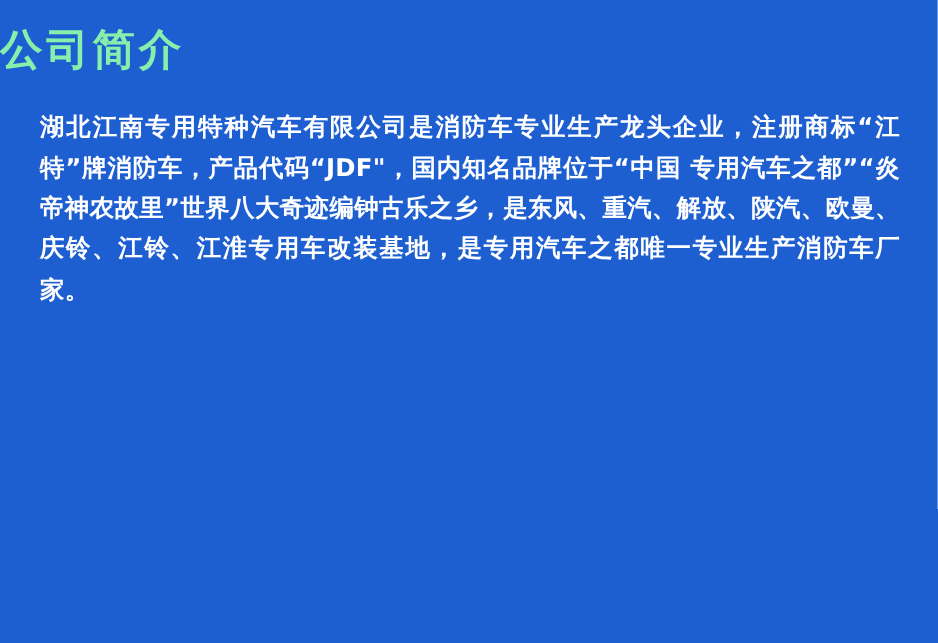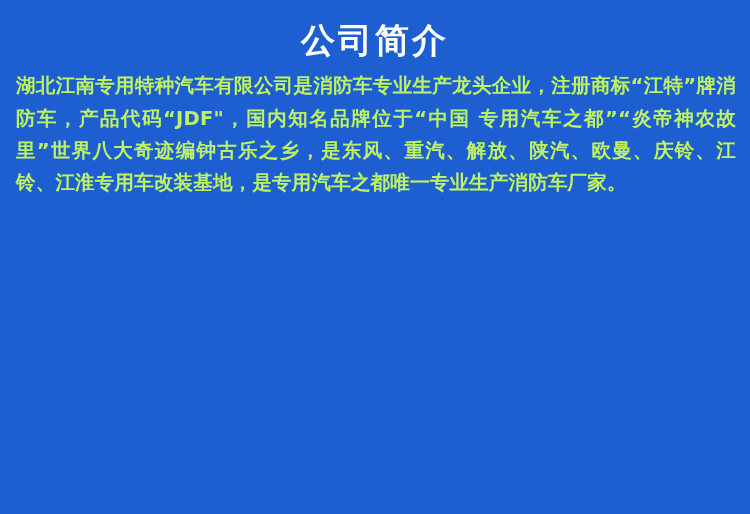--- a/index.html
+++ b/index.html
@@ -14,41 +14,40 @@
   }
   .page {
     position: relative;
     width: 750px;
     height: 514px;
     background: #1d5fd0;
     box-sizing: border-box;
     overflow: hidden;
   }
   .title {
-    text-align: center;
-    color: #ffffff;
+    color: #86efac;
     font-size: 34px;
     font-weight: bold;
     letter-spacing: 3px;
     padding-top: 18px;
     padding-bottom: 8px;
     line-height: 1.3;
   }
   .body-wrap {
     padding: 0 14px 0 16px;
   }
   .para {
-    color: #bef264;
+    color: #ffffff;
     font-size: 19.5px;
     font-weight: bold;
     line-height: 1.66;
     letter-spacing: 0.2px;
     text-align: justify;
     text-justify: inter-character;
-    margin: 0;
+    margin: 16px;
   }
   .para + .para {
     margin-top: 26px;
   }
 </style>
 </head>
 <body>
 
 <div class="page">
 

